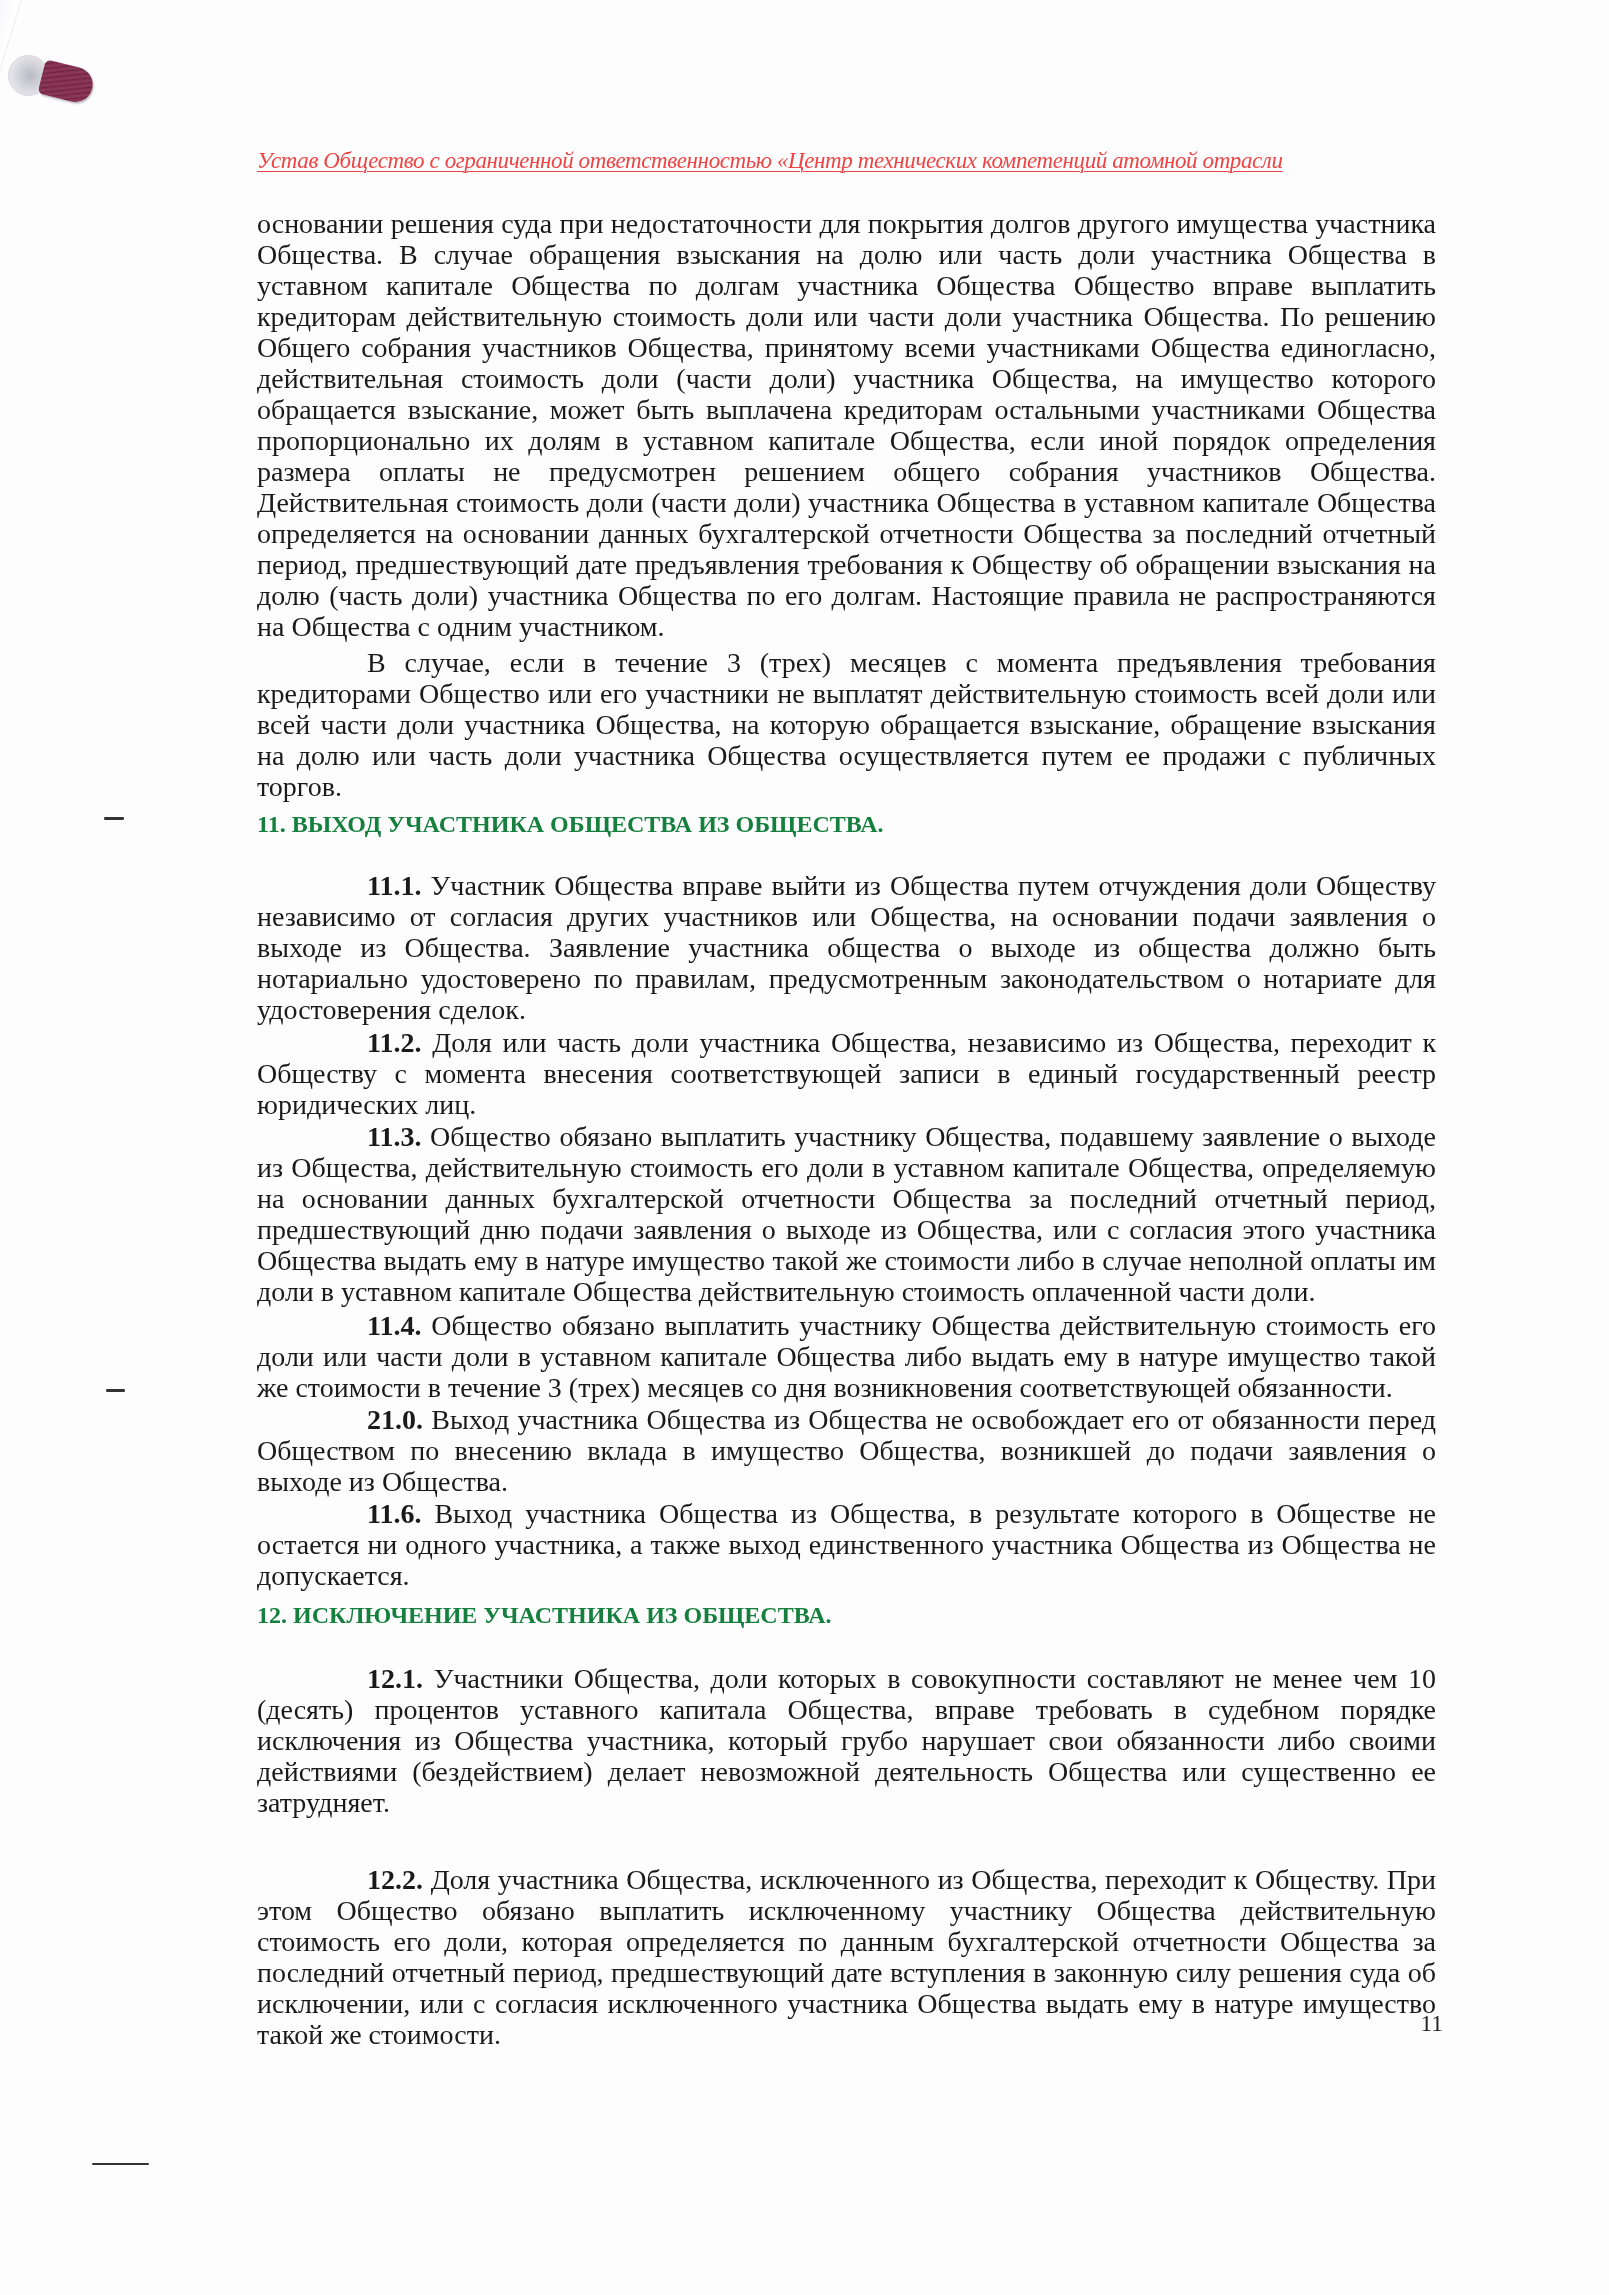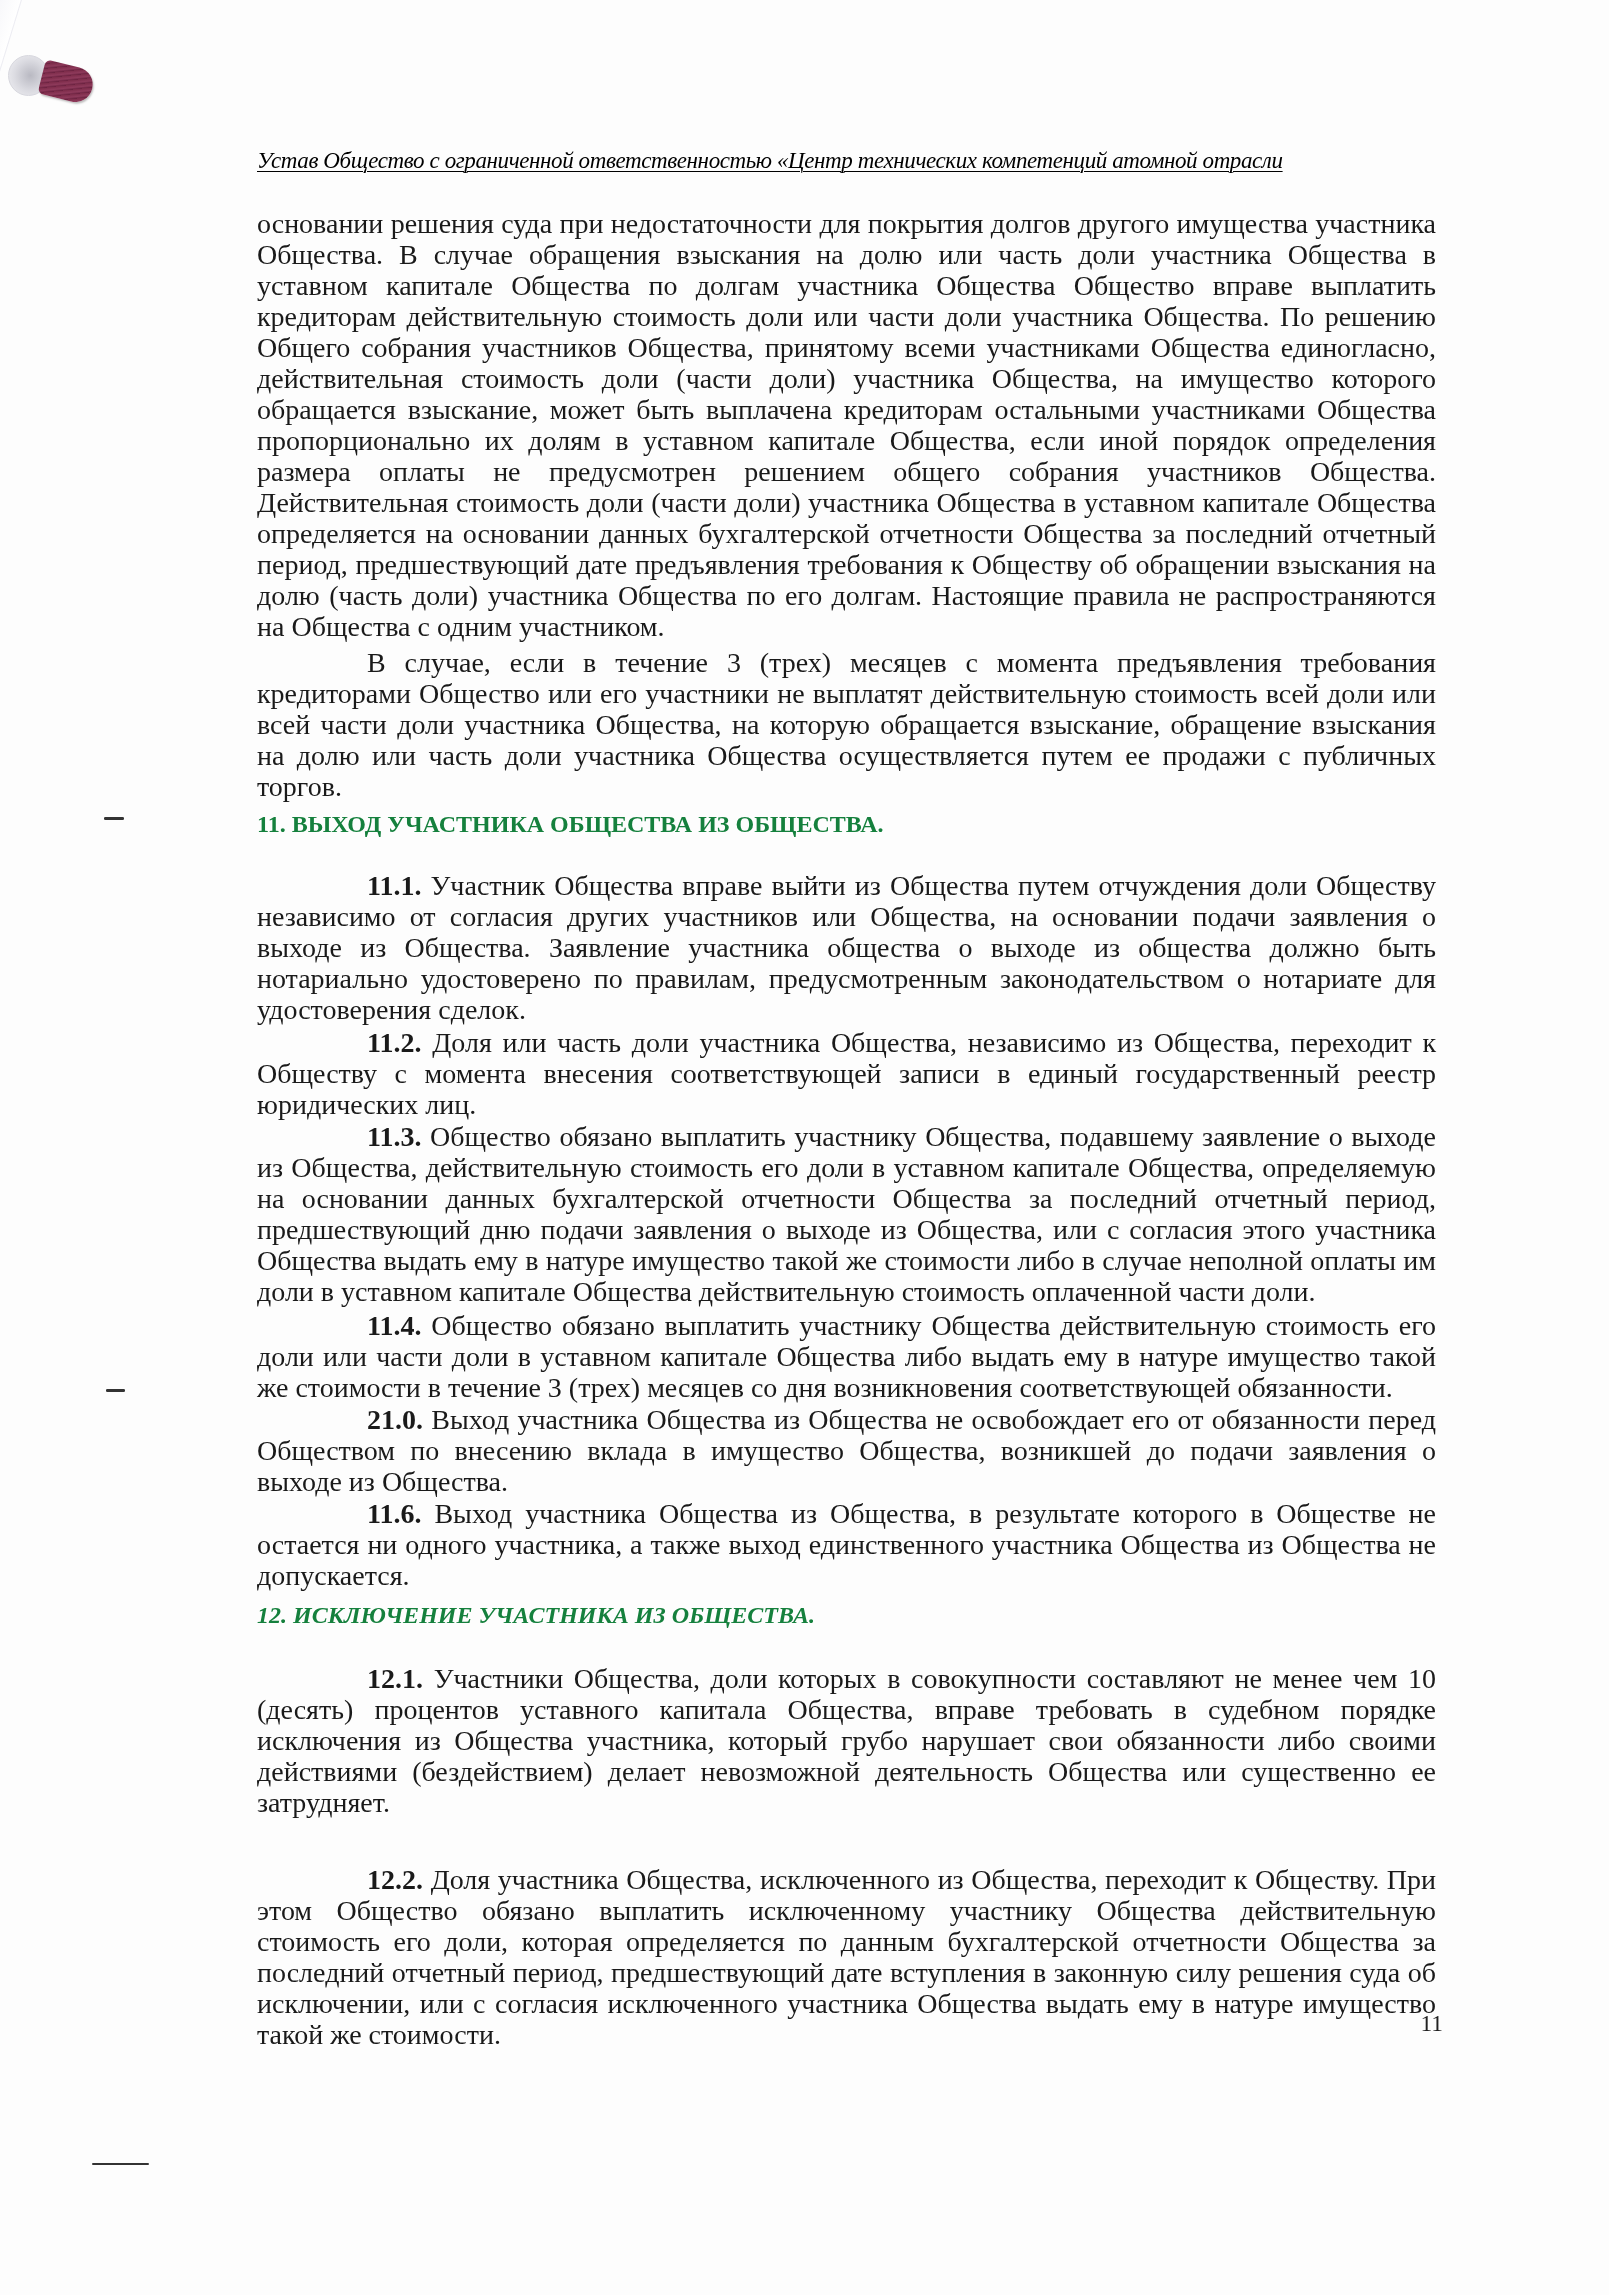--- a/index.html
+++ b/index.html
@@ -30,21 +30,21 @@
     .doc-text {
       font-family: "Liberation Serif", "DejaVu Serif", serif;
       color: #1a1a1a;
       font-size: 28px;
       line-height: 31px;
     }
     .running-header {
       position: absolute; left: 257px; top: 146px; width: 1169px;
       font-family: "Liberation Serif", "DejaVu Serif", serif;
       font-style: italic; font-size: 23px; line-height: 29px;
-      color: #000000; text-decoration: underline; text-decoration-thickness: 1.3px;
+      color: #ef4444; text-decoration: underline; text-decoration-thickness: 1.3px;
       text-underline-offset: 3.3px; white-space: nowrap; letter-spacing: -0.4px;
     }
     .block { position: absolute; left: 257px; width: 1179px; text-align: justify; }
     .block p { margin: 0; }
     .indent { text-indent: 110px; }
     .clause-num { font-weight: bold; }
     .section-heading {
       position: absolute; left: 257px; width: 1179px; text-align: left;
       font-family: "Liberation Serif", "DejaVu Serif", serif;
       font-weight: bold; font-size: 24px; line-height: 31px; color: #15803d;
@@ -89,21 +89,21 @@
   <div class="block doc-text" style="top:1310px;">
     <p class="indent"><span class="clause-num">11.4.</span> <span>Общество обязано выплатить участнику Общества действительную стоимость его доли или части доли в уставном капитале Общества либо выдать ему в натуре имущество такой же стоимости в течение 3 (трех) месяцев со дня возникновения соответствующей обязанности.</span></p>
   </div>
   <div class="block doc-text" style="top:1404px;">
     <p class="indent"><span class="clause-num">21.0.</span> <span>Выход участника Общества из Общества не освобождает его от обязанности перед Обществом по внесению вклада в имущество Общества, возникшей до подачи заявления о выходе из Общества.</span></p>
   </div>
   <div class="block doc-text" style="top:1498px;">
     <p class="indent"><span class="clause-num">11.6.</span> <span>Выход участника Общества из Общества, в результате которого в Обществе не остается ни одного участника, а также выход единственного участника Общества из Общества не допускается.</span></p>
   </div>
 
-  <div class="section-heading" style="top:1600px;font-style:italic;">12. ИСКЛЮЧЕНИЕ УЧАСТНИКА ИЗ ОБЩЕСТВА.</div>
+  <div class="section-heading" style="top:1600px;">12. ИСКЛЮЧЕНИЕ УЧАСТНИКА ИЗ ОБЩЕСТВА.</div>
 
   <div class="block doc-text" style="top:1663px;">
     <p class="indent"><span class="clause-num">12.1.</span> <span>Участники Общества, доли которых в совокупности составляют не менее чем 10 (десять) процентов уставного капитала Общества, вправе требовать в судебном порядке исключения из Общества участника, который грубо нарушает свои обязанности либо своими действиями (бездействием) делает невозможной деятельность Общества или существенно ее затрудняет.</span></p>
   </div>
   <div class="block doc-text" style="top:1864px;">
     <p class="indent"><span class="clause-num">12.2.</span> <span>Доля участника Общества, исключенного из Общества, переходит к Обществу. При этом Общество обязано выплатить исключенному участнику Общества действительную стоимость его доли, которая определяется по данным бухгалтерской отчетности Общества за последний отчетный период, предшествующий дате вступления в законную силу решения суда об исключении, или с согласия исключенного участника Общества выдать ему в натуре имущество такой же стоимости.</span></p>
   </div>
 
   <div class="page-number">11</div>
 </div>

